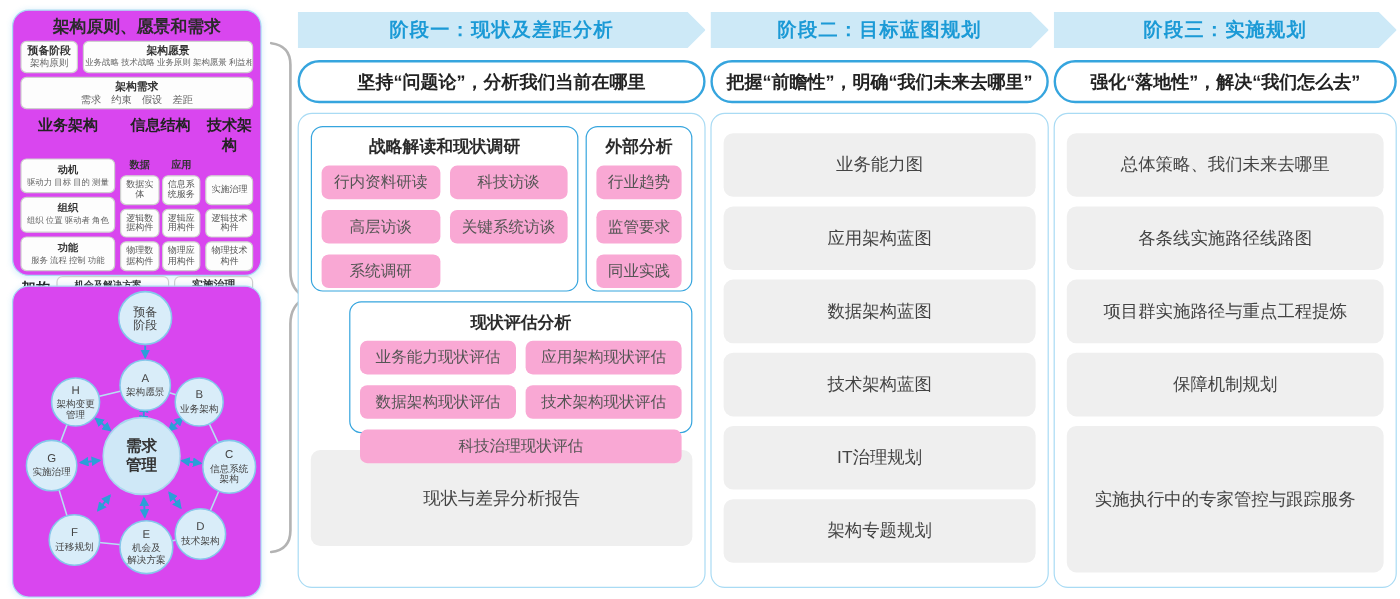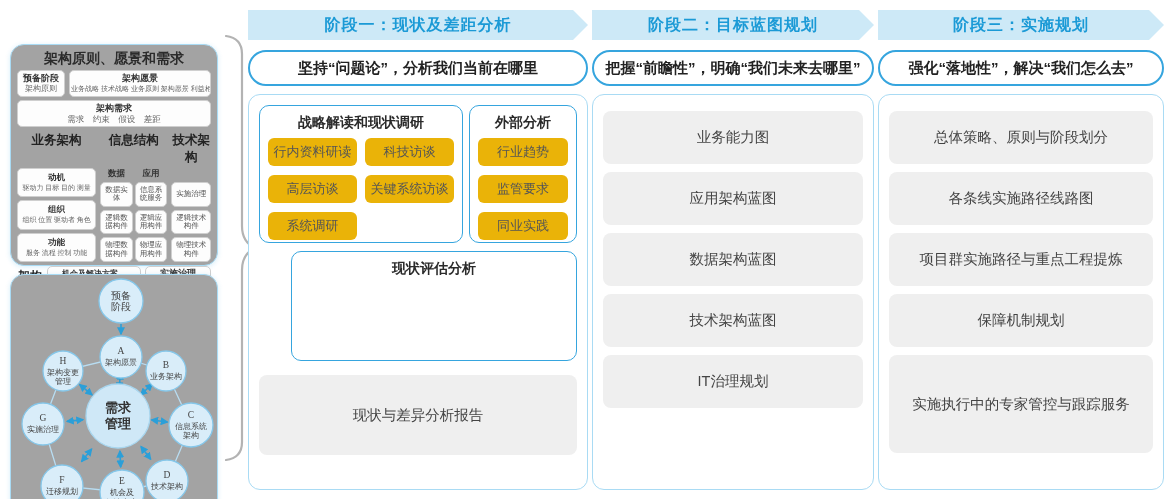--- a/index.html
+++ b/index.html
@@ -7,28 +7,27 @@
   body {
     position: relative;
     background: #ffffff;
     font-family: "Liberation Sans", "DejaVu Sans", sans-serif;
     color: #333;
     overflow: hidden;
   }
   
   .panel {
     position: absolute;
-    background: #a3a3a3;
+    background: #d946ef;
     border: 1.5px solid #a9dbf4;
     border-radius: 14px;
     box-shadow: 0 1px 5px rgba(41,163,220,0.18);
-    margin-top: 36px;
   }
   #panel-framework { left:10px; top:8px; width:208px; height:222px; padding:4px 6px; }
-  #panel-adm { left:10px; top:238px; width:208px; height:260px;font-family:Liberation Serif, serif; }
+  #panel-adm { left:10px; top:238px; width:208px; height:260px; }
 
   .fw-title { text-align:center; font-size:14px; font-weight:bold; color:#2b2b2b; height:18px; line-height:18px; }
   .fw-row { display:flex; gap:4px; margin-top:3px; }
   .wbox {
     background:#fdfdfd; border:1px solid #cfcfcf; border-radius:5px;
     text-align:center; padding:2px 1px; overflow:hidden;
   }
   .wbox .t { font-size:9px; font-weight:bold; color:#333; line-height:11px; }
   .wbox .s { font-size:8px; color:#666; line-height:10px; }
   #box-prelim { width:48px; }
@@ -92,41 +91,41 @@
     position:absolute; top:94px; left:0; right:0; height:396px;
     background:#fff; border:1.5px solid #a9dbf4; border-radius:12px;
     padding:10px;
   }
   .container.pad-lg { padding:16px 10px; }
 
   .bluebox { border:1.5px solid #36a5de; border-radius:10px; padding:6px 8px; background:#fff; }
   .bluebox-title { text-align:center; font-size:14px; font-weight:bold; color:#2b2b2b; height:20px; line-height:20px; margin-bottom:6px; }
 
   .row-top { display:flex; gap:6px; height:138px; }
-  #box-survey { width:204px; }
+  #box-survey { width:223px; }
   #box-external { flex:1; }
   .chip-grid { display:grid; grid-template-columns:1fr 1fr; gap:9px 8px; }
   .chip-stack { display:flex; flex-direction:column; gap:9px; }
   .chip {
-    height:28px; background:#eab308; border-radius:6px;
+    height:28px; background:#f9a8d4; border-radius:6px;
     display:flex; align-items:center; justify-content:center;
     font-size:13px; color:#555;
   }
   #box-assess { margin-top:8px; height:110px;margin-left:32px; }
   .chip-span2 { grid-column:1 / -1; }
   .graybox {
     background:#efefef; border-radius:8px;
     display:flex; align-items:center; justify-content:center;
     font-size:14.5px; color:#444; text-align:center; padding:0 8px;
   }
   #box-report { margin-top:14px; height:80px; }
 
   .stack { display:flex; flex-direction:column; gap:8px; }
   .stack .graybox { height:53px; flex:none; }
-  .stack .graybox.tall { height:98px; }
+  .stack .graybox.tall { height:122px; }
 </style>
 </head>
 <body>
 
 <div class="panel" id="panel-framework">
   <div class="fw-title">架构原则、愿景和需求</div>
 
   <div class="fw-row">
     <div class="wbox" id="box-prelim">
       <div class="t">预备阶段</div>
@@ -300,40 +299,48 @@
         <div class="bluebox-title">外部分析</div>
         <div class="chip-stack">
           <div class="chip">行业趋势</div>
           <div class="chip">监管要求</div>
           <div class="chip">同业实践</div>
         </div>
       </div>
     </div>
     <div class="bluebox" id="box-assess">
       <div class="bluebox-title">现状评估分析</div>
+      <div class="chip-grid">
+        <div class="chip">业务能力现状评估</div>
+        <div class="chip">应用架构现状评估</div>
+        <div class="chip">数据架构现状评估</div>
+        <div class="chip">技术架构现状评估</div>
+        <div class="chip chip-span2">科技治理现状评估</div>
+      </div>
     </div>
     <div class="graybox" id="box-report">现状与差异分析报告</div>
   </div>
 </div>
 
 <div class="phase-col" id="col-2">
   <div class="band">阶段二：目标蓝图规划</div>
   <div class="subtitle">把握“前瞻性”，明确“我们未来去哪里”</div>
   <div class="container pad-lg stack">
     <div class="graybox">业务能力图</div>
     <div class="graybox">应用架构蓝图</div>
     <div class="graybox">数据架构蓝图</div>
     <div class="graybox">技术架构蓝图</div>
     <div class="graybox">IT治理规划</div>
+    <div class="graybox">架构专题规划</div>
   </div>
 </div>
 
 <div class="phase-col" id="col-3">
   <div class="band">阶段三：实施规划</div>
   <div class="subtitle">强化“落地性”，解决“我们怎么去”</div>
   <div class="container pad-lg stack">
-    <div class="graybox">总体策略、原则与阶段划分</div>
+    <div class="graybox">总体策略、我们未来去哪里</div>
     <div class="graybox">各条线实施路径线路图</div>
     <div class="graybox">项目群实施路径与重点工程提炼</div>
     <div class="graybox">保障机制规划</div>
     <div class="graybox tall">实施执行中的专家管控与跟踪服务</div>
   </div>
 </div>
 
 </body></html>

